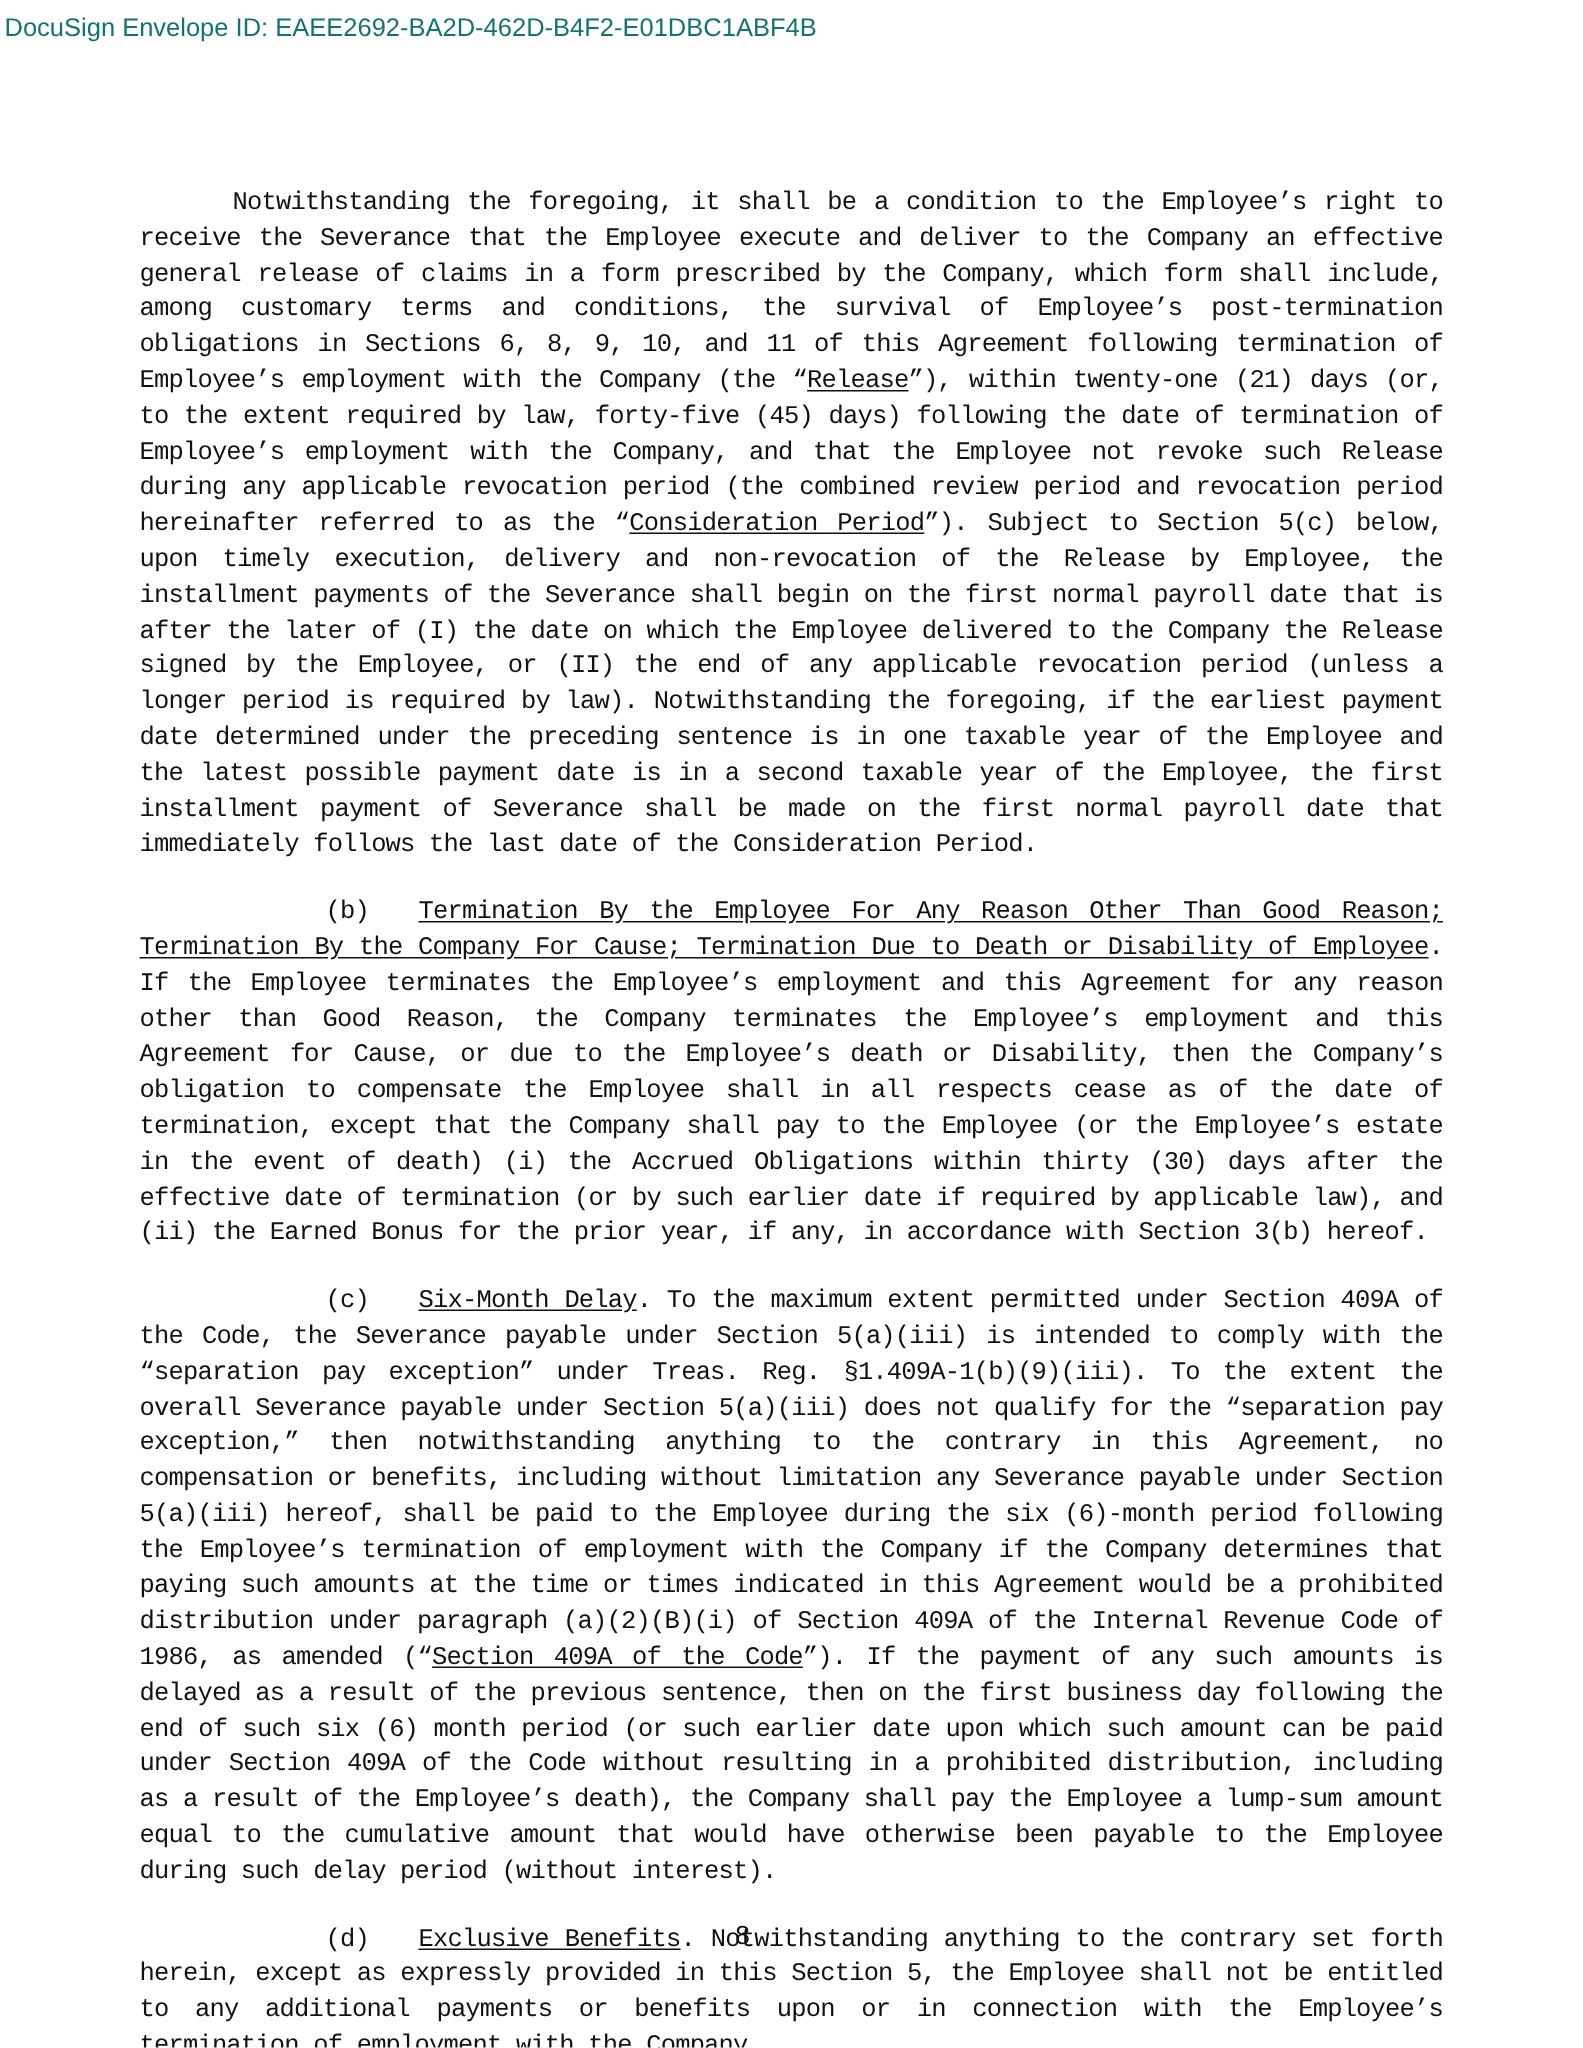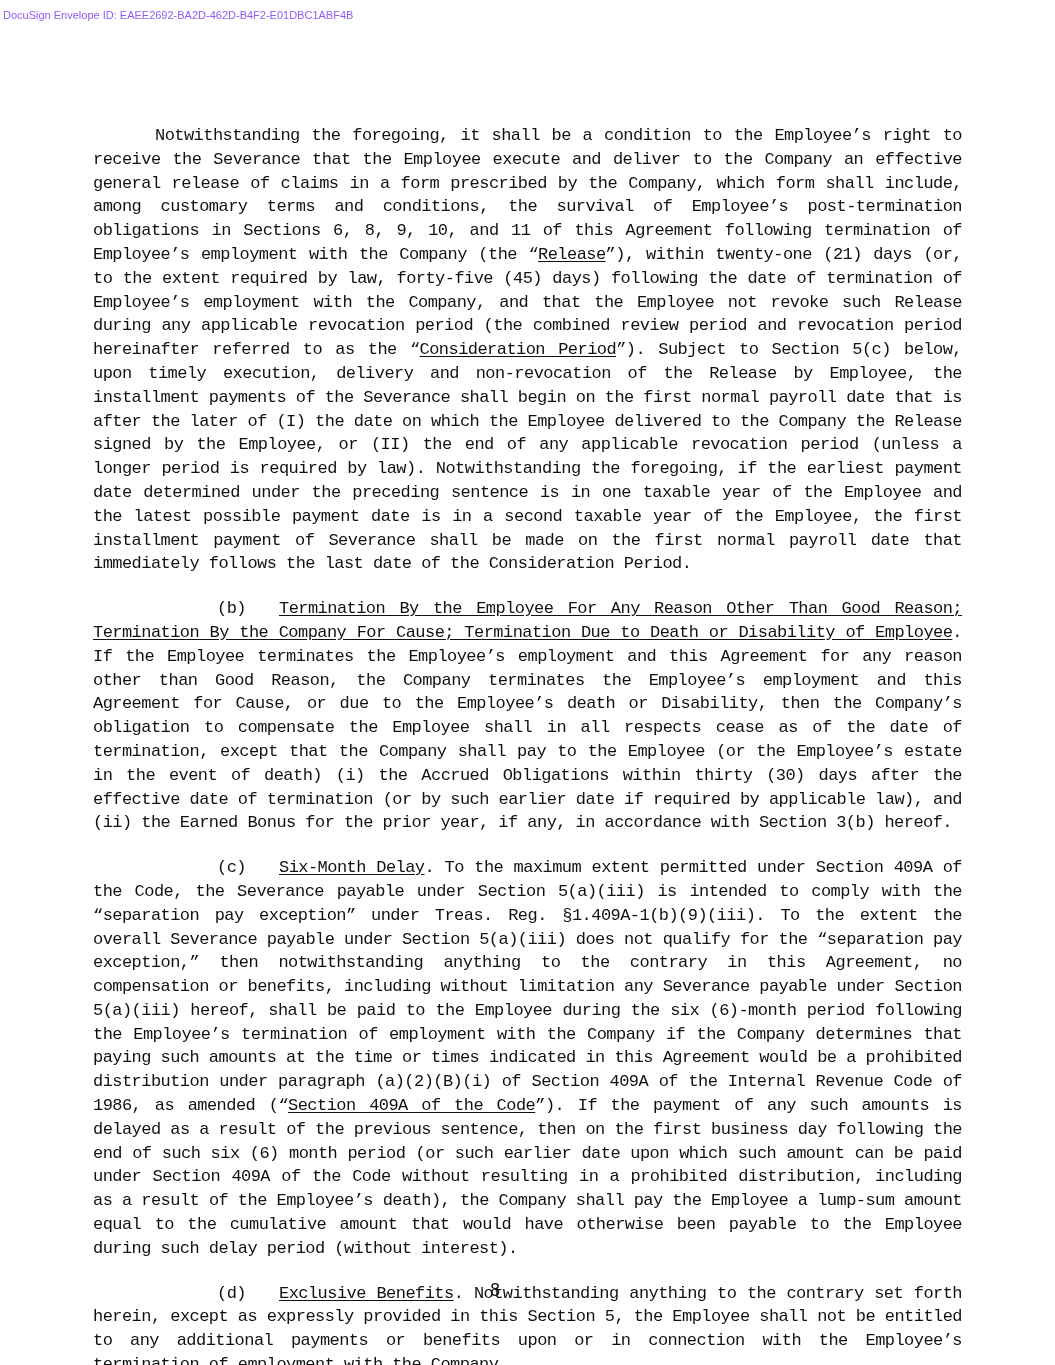--- a/index.html
+++ b/index.html
@@ -12,22 +12,22 @@
       height: 1365px;
       position: relative;
       overflow: hidden;
       color: #111111;
     }
     .envelope-header {
       position: absolute;
       left: 3px;
       top: 9px;
       font-family: "Liberation Sans", sans-serif;
-      font-size: 11px;
-      color: #8b5cf6;
+      font-size: 17px;
+      color: #0f766e;
       letter-spacing: 0px;
     }
     .page-body {
       position: absolute;
       left: 93px;
       top: 124px;
       width: 869px;
       font-family: Liberation Mono, monospace;
       font-size: 17px;
       line-height: 23.8px;

